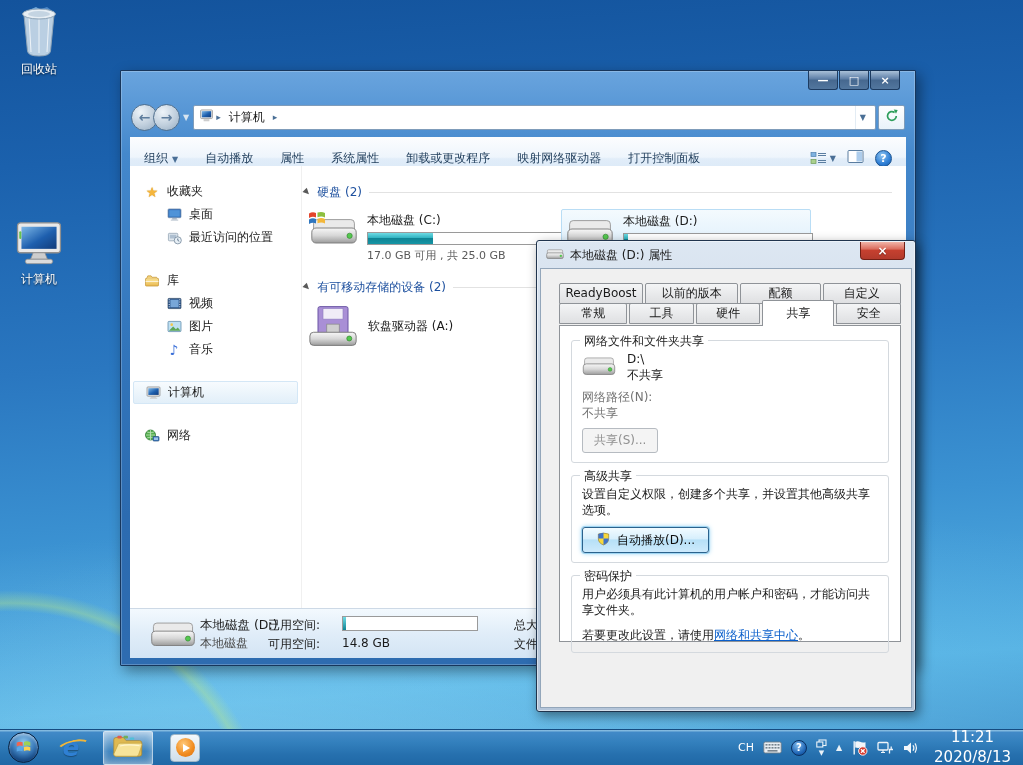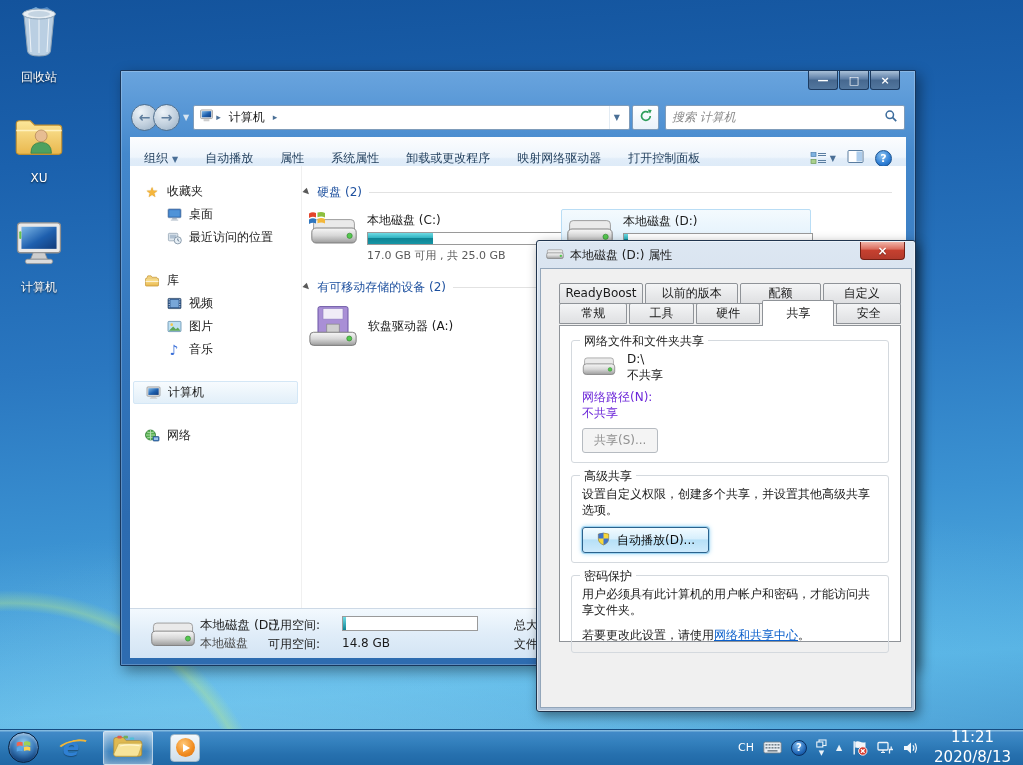--- a/index.html
+++ b/index.html
@@ -7,21 +7,21 @@
   body{font-family:"DejaVu Sans","Liberation Sans",sans-serif;font-size:12px;-webkit-font-smoothing:antialiased}
   #screen{position:relative;width:1023px;height:765px;overflow:hidden;
     background:
       radial-gradient(circle 430px at 1% 112%, transparent 57%, rgba(190,235,130,.38) 59%, transparent 62%),
       radial-gradient(ellipse 900px 380px at 20% 102%, rgba(170,235,255,.35), transparent 65%),
       radial-gradient(ellipse 1200px 430px at 60% 104%, rgba(120,205,245,.5), transparent 70%),
       linear-gradient(176deg,#13539c 0%,#1b61ad 20%,#2a77c0 45%,#3b92d2 66%,#54b0e2 86%,#3e90c9 97%,#2f7cba 100%);}
 
   
   .dicon{position:absolute;width:78px;text-align:center;cursor:default}
-  .dicon .lbl{color:#fff;text-shadow:0 1px 2px rgba(0,0,0,.75);font-size:12px;margin-top:8px}
+  .dicon .lbl{color:#fff;text-shadow:0 1px 2px rgba(0,0,0,.75);font-size:12px;margin-top:0}
 
   
   .explorer{position:absolute;left:120px;top:70px;width:796px;height:596px;
     background:linear-gradient(180deg,#69a4de 0%,#4488cc 14%,#3376bc 45%,#2c6bb0 75%,#2e6cb0 100%);
     border:1px solid #17365c;border-radius:1px;box-shadow:inset 0 0 0 1px rgba(255,255,255,.22),4px 5px 14px rgba(0,0,0,.4)}
   .winbtns{position:absolute;top:0;right:15px;display:flex}
   .winbtn{width:30px;height:19px;margin-left:1px;display:flex;align-items:center;justify-content:center;
     background:linear-gradient(180deg,#a9c0d8 0%,#5c7da6 45%,#46688f 50%,#52769e 100%);
     border:1px solid #1d3b60;border-top:none;border-radius:0 0 3px 3px;color:#fff;font-size:11px;font-weight:bold}
   .addr{position:absolute;top:32px;left:10px;right:10px;height:28px;display:flex;align-items:center}
@@ -95,21 +95,21 @@
   .tabrow{display:flex}
   .tab{height:21px;line-height:19px;text-align:center;color:#1a1a1a;
     background:linear-gradient(#f4f5f6,#e7e8ea 60%,#dfe0e2);border:1px solid #8f9398;border-radius:2px 2px 0 0;margin-right:2px;white-space:nowrap;overflow:hidden}
   .tabrow2{margin-top:-1px;position:relative}
   .tab.active{background:#fff;position:relative;z-index:6;margin-top:-3px;height:26px;line-height:24px;border-bottom:none;box-shadow:0 2px 0 #fff}
   .tabpage{position:relative;margin-top:-1px;height:317px;background:#fff;border:1px solid #8f9398;z-index:1;padding:14px 11px 10px}
   .group{position:relative;border:1px solid #d4d9de;border-radius:3px;padding:10px 10px 9px;margin-bottom:12px}
   .glabel{position:absolute;top:-8px;left:8px;background:#fff;padding:0 4px;color:#1c1c1c}
   .sharerow{display:flex;align-items:center;gap:11px;margin-bottom:6px}
   .sharecol div{line-height:16px;color:#1a1a1a}
-  .netlbl{color:#6d28d9;line-height:16px}
+  .netlbl{color:#737373;line-height:16px}
   .btn-dis{display:inline-block;margin-top:7px;padding:3px 11px;background:#f4f4f4;border:1px solid #b6bbc1;border-radius:3px;color:#8f8f8f}
   .gtext{color:#1a1a1a;line-height:16px;margin-bottom:9px}
   .btn-adv{display:inline-flex;align-items:center;gap:6px;padding:3px 13px;color:#0b0b0b;
     background:linear-gradient(180deg,#f2fbff 0%,#d7effc 45%,#b6e0f7 50%,#cdeafc 100%);
     border:1px solid #2b628c;border-radius:3px;box-shadow:0 0 0 1px #9fd5f2,0 0 5px #7ec8ef}
   .link{color:#0a5fcb;text-decoration:underline;cursor:pointer}
   .d-buttons{position:absolute;right:12px;bottom:10px;display:flex;gap:9px}
   .btn{min-width:72px;height:22px;padding:0 6px;display:flex;align-items:center;justify-content:center;color:#111;
     background:linear-gradient(180deg,#f2f2f2 0%,#ebebeb 45%,#dcdcdc 50%,#cfcfcf 100%);
     border:1px solid #757b80;border-radius:3px}
@@ -168,29 +168,20 @@
       <path d="M7 9 L10.5 45 Q11 50 22 50 Q33 50 33.5 45 L37 9" fill="rgba(210,224,236,.88)" stroke="#8fa5b8"></path>
       <path d="M12 10 L14 46 M22 11 L22 47 M32 10 L30 46" stroke="rgba(255,255,255,.75)" fill="none"></path>
       <path d="M12 4 l7 -3 5 3 -6 3z" fill="#6fa8dc"></path>
           <path d="M24 3 l6 -2 4 3 -5 2z" fill="#4d87c6"></path>
       <ellipse cx="22" cy="8" rx="16.5" ry="5" fill="#e7eef4" stroke="#8fa5b8"></ellipse>
       <ellipse cx="22" cy="8" rx="11" ry="3" fill="#c4d4e2"></ellipse>
     </svg></span>
     <div class="lbl">回收站</div>
   </div>
 
-  <div class="dicon" style="left:0;top:114px">
-    <span><svg width="52" height="46" viewBox="0 0 48 40">
-      <path d="M3 8 Q3 5 6 5 H16 L20 9 H42 Q45 9 45 12 V33 Q45 36 42 36 H6 Q3 36 3 33 Z" fill="url(#gFold)" stroke="#c08f2f"></path>
-      <path d="M3 14 H45" stroke="#fff1bf" stroke-width="1.2"></path>
-      <circle cx="26" cy="19" r="5.5" fill="#e7bd93" stroke="#a97c4f" stroke-width=".6"></circle>
-      <path d="M16.5 35 Q16.5 25 26 25 Q35.5 25 35.5 35 Z" fill="#4ea160" stroke="#2f7a42" stroke-width=".6"></path>
-    </svg></span>
-    <div class="lbl">XU</div>
-  </div>
 
   <div class="dicon" style="left:0;top:218px">
     <span><svg width="52" height="50" viewBox="0 0 40 36">
       <rect x="3.5" y="2.5" width="33" height="23" rx="2.5" fill="#e9e9e9" stroke="#8f8f8f"></rect>
       <rect x="6.5" y="5.5" width="27" height="17" fill="url(#gScr)"></rect>
       <rect x="4.8" y="9" width="1.6" height="6" rx=".8" fill="#67c24f"></rect>
       <path d="M15.5 25.5 H24.5 L26.5 30.5 H13.5 Z" fill="#cdcdcd" stroke="#8f8f8f" stroke-width=".6"></path>
       <rect x="9.5" y="30.5" width="21" height="3.4" rx="1.7" fill="#dcdcdc" stroke="#8f8f8f" stroke-width=".6"></rect>
     </svg></span>
     <div class="lbl">计算机</div>
@@ -225,27 +216,20 @@
             </svg></span>
         <span class="barrow">▸</span>
         <span class="crumb">计算机</span>
         <span class="barrow">▸</span>
         <span class="adrop">▼</span>
       </div>
       <div class="rbtn">
         <span><svg width="14" height="14" viewBox="0 0 14 14">
           <path d="M11.3 7 a4.4 4.4 0 1 1 -1.7-3.5" fill="none" stroke="#2e9e5b" stroke-width="1.7"></path>
           <path d="M8.7 .6 l4 .5 -1.7 3.6z" fill="#2e9e5b"></path>
-            </svg></span>
-      </div>
-      <div class="sbox">
-        <input type="text" placeholder="搜索 计算机" style="">
-        <span><svg width="14" height="14" viewBox="0 0 14 14">
-          <circle cx="5.8" cy="5.8" r="3.7" fill="none" stroke="#3c6c9c" stroke-width="1.5"></circle>
-          <path d="M8.7 8.7 L12.2 12.2" stroke="#3c6c9c" stroke-width="1.7"></path>
             </svg></span>
       </div>
     </div>
 
     <div class="cmdbar">
       <span class="cmd"><span>组织</span><span class="dd">▼</span></span>
       <span class="cmd">自动播放</span>
       <span class="cmd">属性</span>
       <span class="cmd">系统属性</span>
       <span class="cmd">卸载或更改程序</span>

